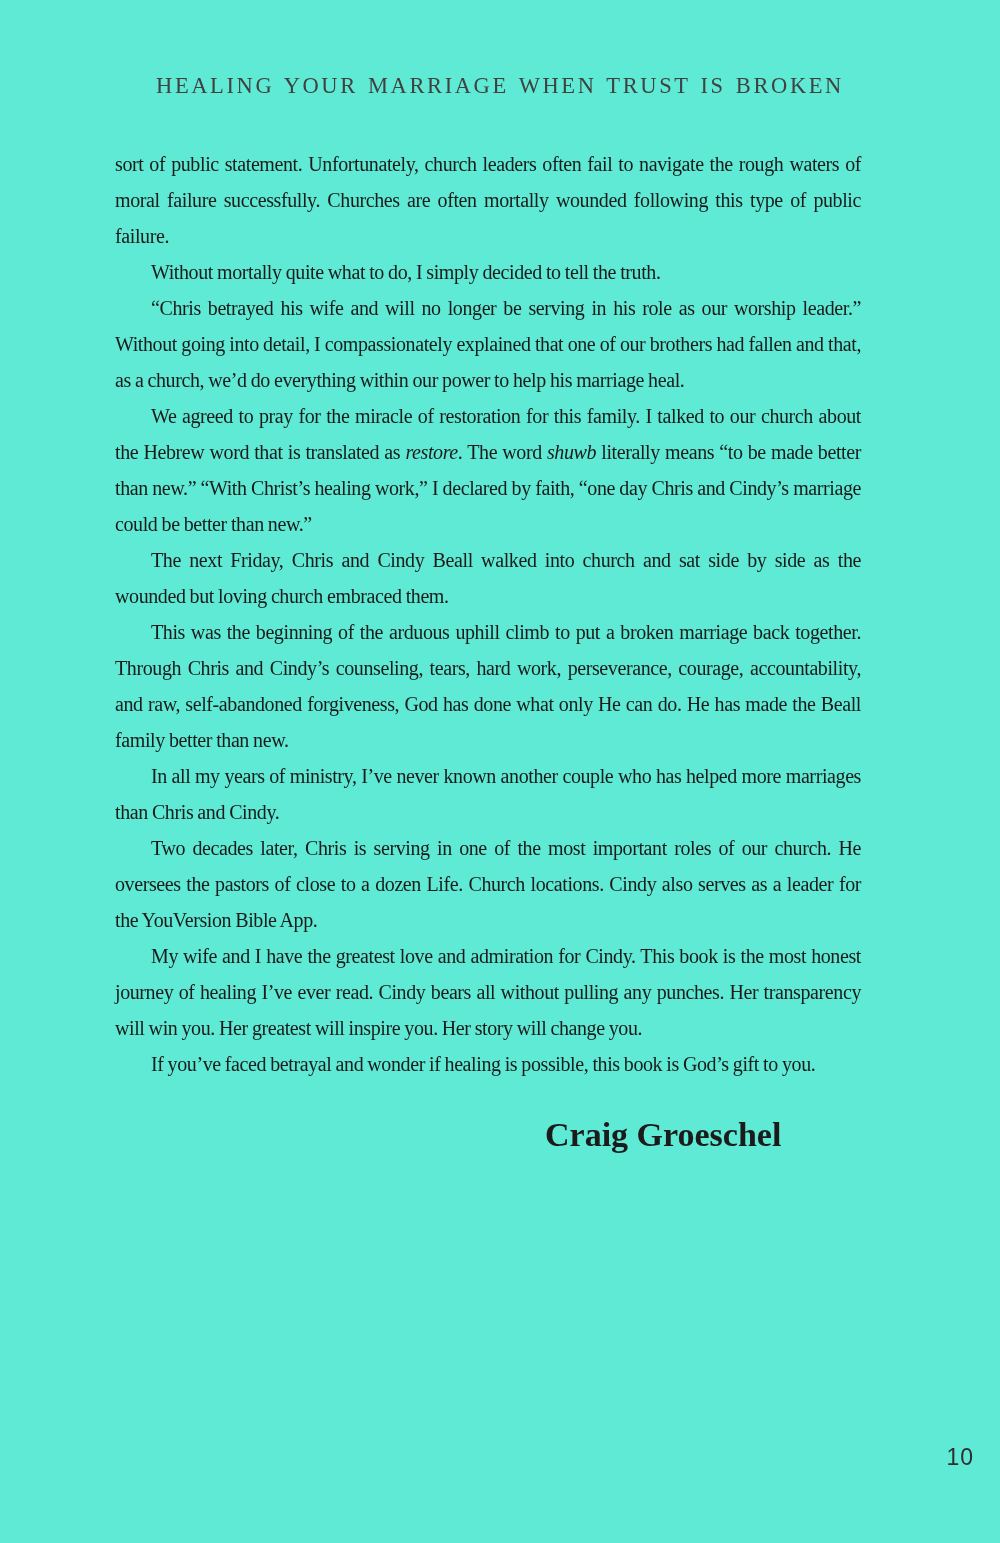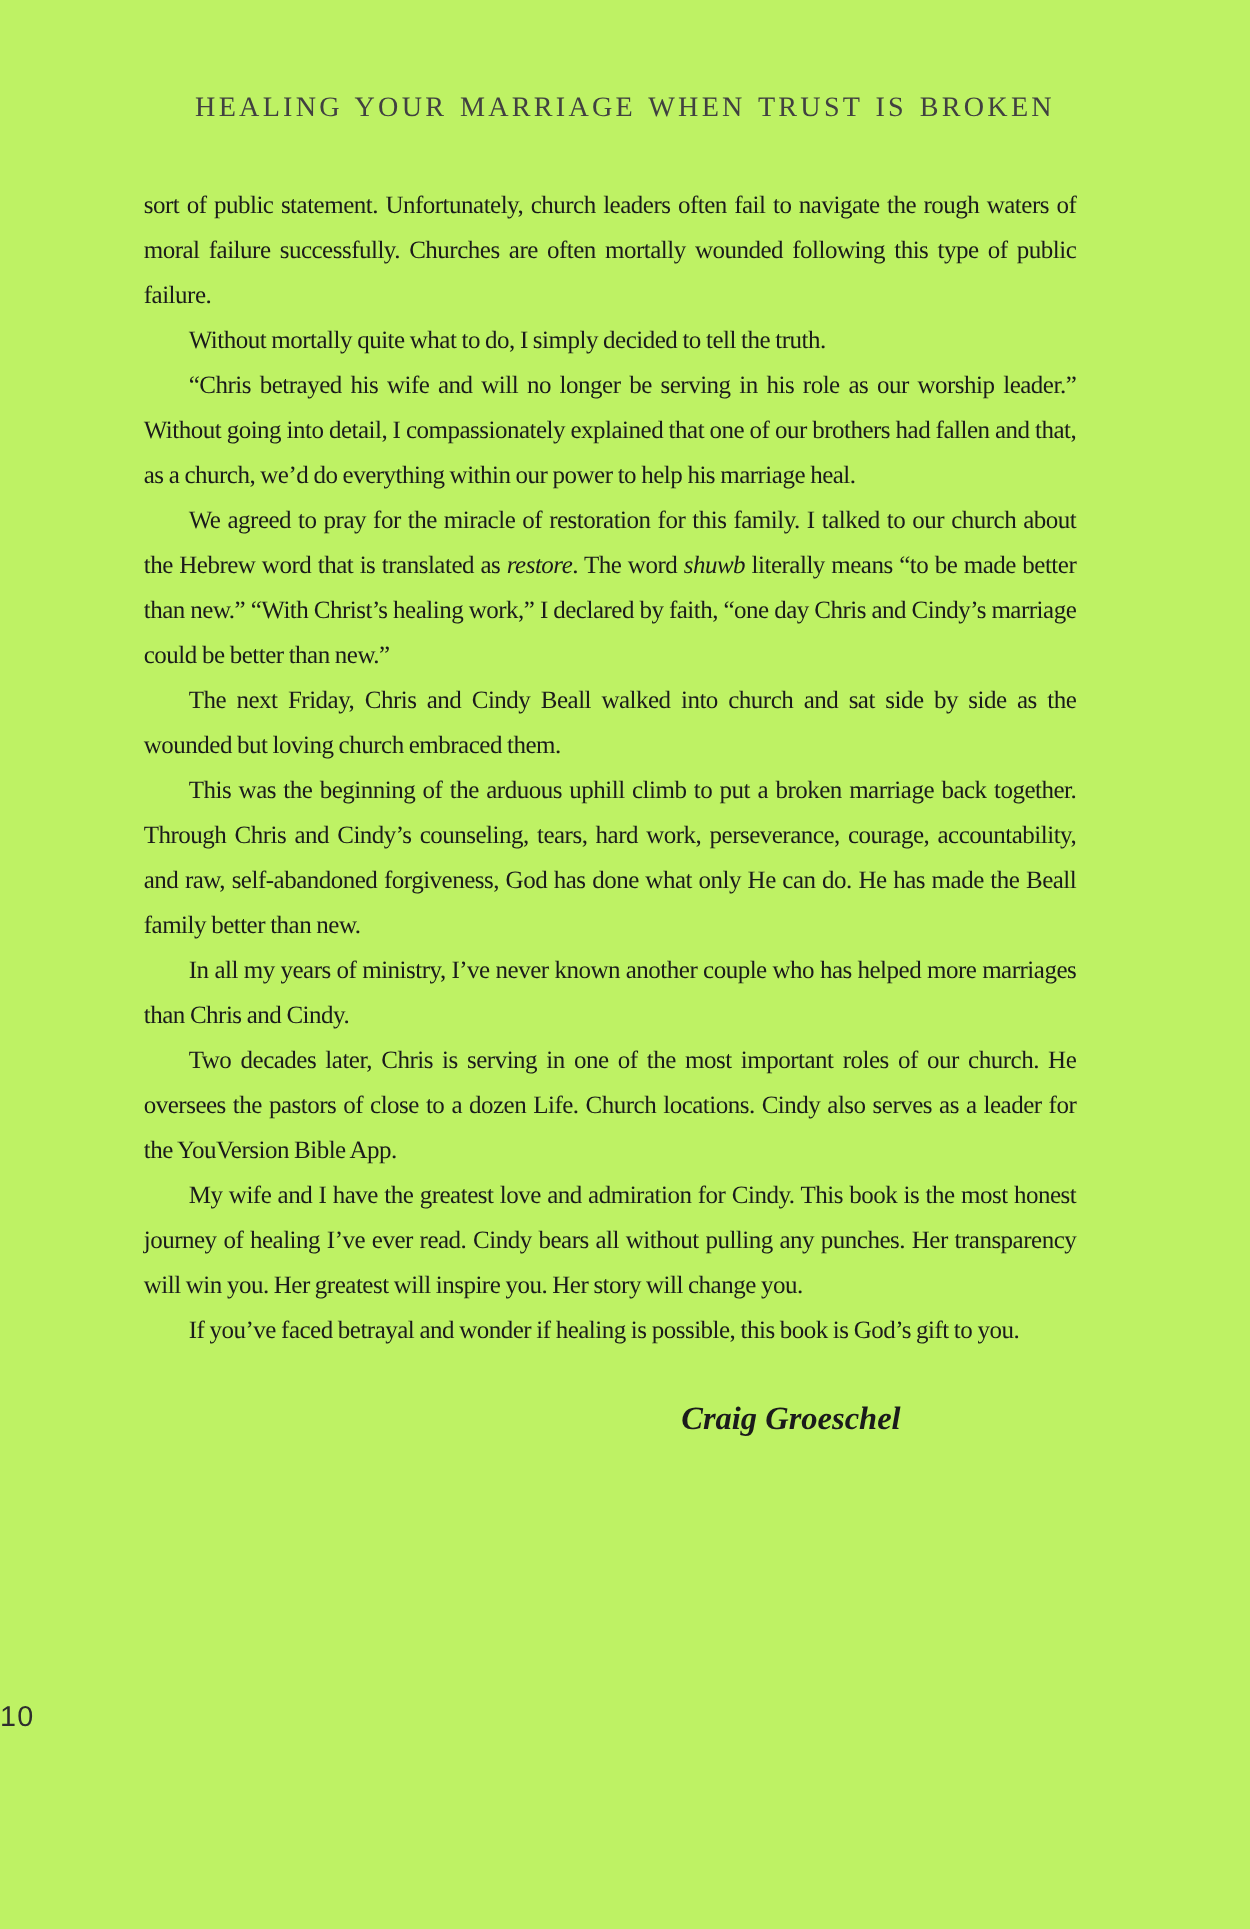--- a/index.html
+++ b/index.html
@@ -4,21 +4,21 @@
 <style>
   html, body {
     margin: 0;
     padding: 0;
     background: #ffffff;
   }
   .page {
     position: relative;
     width: 1000px;
     height: 1543px;
-    background: #bef264;
+    background: #5eead4;
     overflow: hidden;
     font-family: "Liberation Serif", serif;
     color: #1b1b1b;
   }
   .running-head {
     padding-top: 72px;
     text-align: center;
     font-size: 22.5px;
     line-height: 28px;
     letter-spacing: 2.6px;
@@ -46,37 +46,36 @@
   }
   .em {
     font-style: italic;
   }
   .signature {
     margin-top: 34px;
     margin-left: 545px;
     text-align: left;
   }
   .sig-name {
-    font-size: 26px;
+    font-size: 34px;
     line-height: 38px;
-    font-style: italic;
     font-weight: bold;
     color: #1b1b1b;
   }
   .sig-title {
     font-size: 26px;
     line-height: 38px;
     color: #1b1b1b;
   }
   .page-number {
     position: absolute;
-    top: 1360px;
+    top: 1444px;
     left: 0;
     right: 26px;
-    text-align: left;
+    text-align: right;
     font-family: "Liberation Sans", sans-serif;
     font-size: 23px;
     color: #2e2e2e;
     letter-spacing: 1px;
   }
 </style>
 </head>
 <body>
 
 <div class="page">

